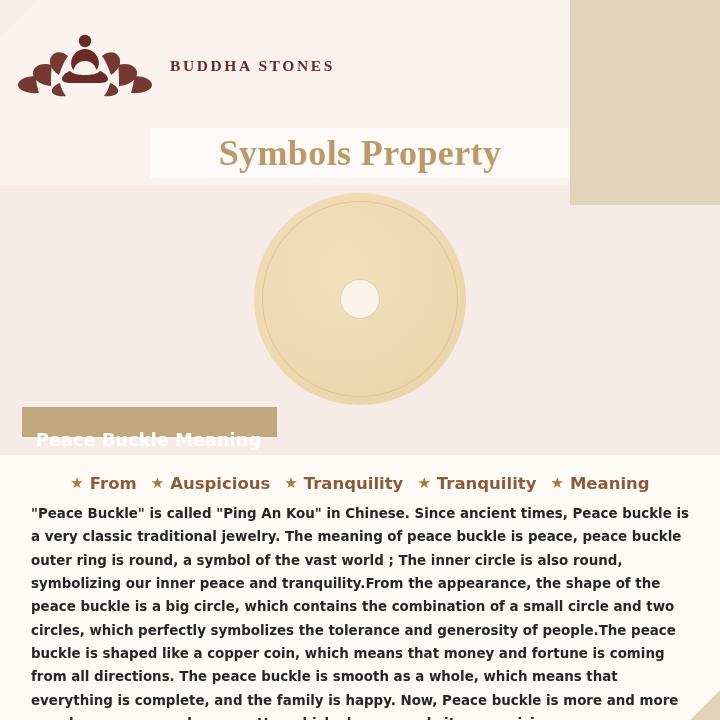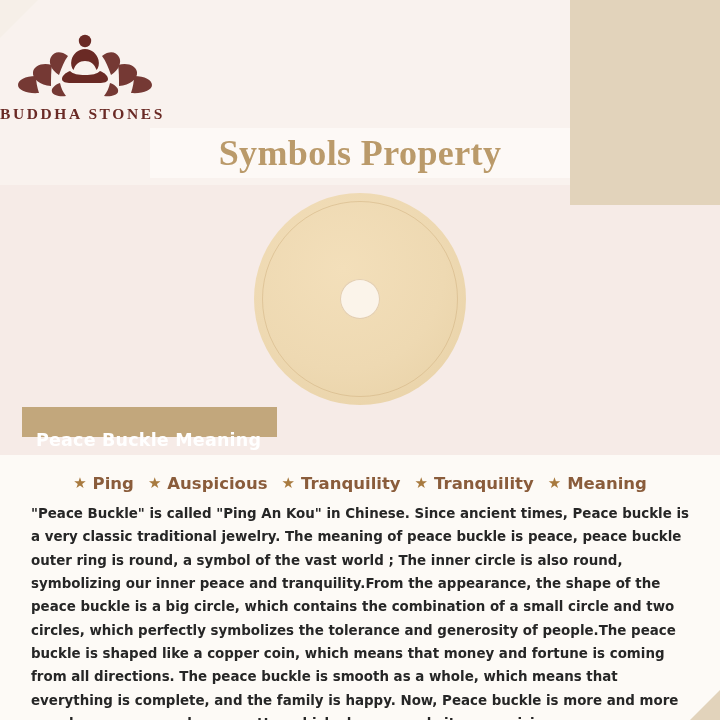--- a/index.html
+++ b/index.html
@@ -69,21 +69,21 @@
     right: 0; bottom: 0;
     width: 0; height: 0;
     border-bottom: 30px solid #e2d3bb;
     border-left: 30px solid transparent;
   }
 
   
   .logo-wrap {
     position: absolute;
     left: 0; right: 0; top: 26px;
-    display: flex; flex-direction: column; 
+    display: flex; flex-direction: row; align-items: center;
   }
   .logo-mark { width: 170px; height: 72px; display: block; }
   .logo-text {
     margin-top: 7px;
     font-size: 15.5px;
     letter-spacing: 2.6px;
     color: #6a2a25;
     font-weight: bold;
     font-family: "Liberation Serif", serif;
   }
@@ -238,21 +238,21 @@
     </div>
   </div>
 
   <div class="ribbon">
     <span class="ribbon-text">Peace Buckle Meaning</span>
   </div>
 
   <div class="keywords">
     <span class="kw">
       <span class="star">★</span>
-      <span>Ping</span>
+      <span>From</span>
     </span>
     <span class="kw">
       <span class="star">★</span>
       <span>Auspicious</span>
     </span>
     <span class="kw">
       <span class="star">★</span>
       <span>Tranquility</span>
     </span>
     <span class="kw">

